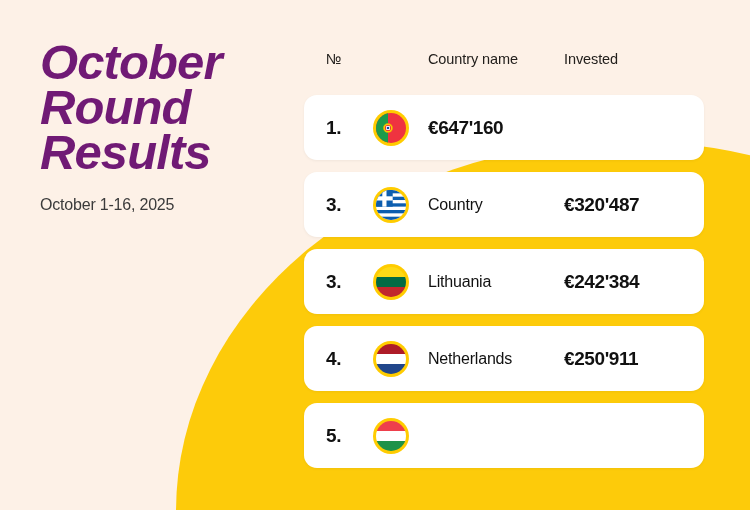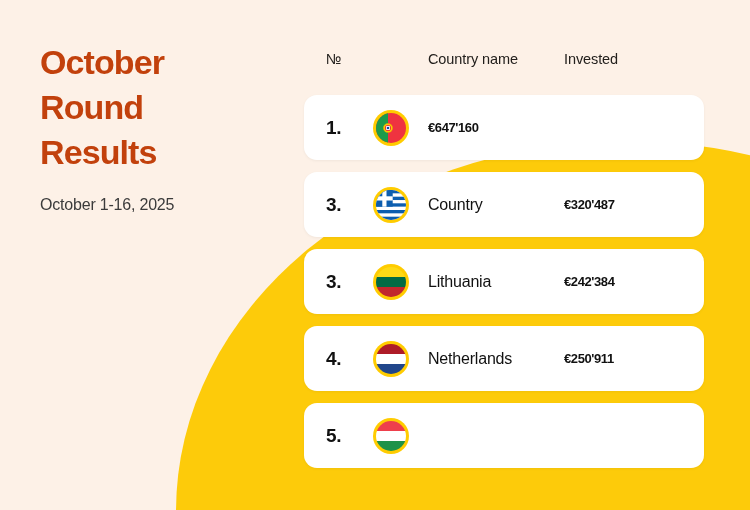--- a/index.html
+++ b/index.html
@@ -35,27 +35,28 @@
 
   
   #title-block {
     position: absolute;
     left: 40px;
     top: 40px;
     width: 245px;
     z-index: 3;
   }
   #page-title {
-    font-size: 34px;
+    font-size: 49px;
     line-height: 45px;
     font-weight: bold;
-    color: #c2410c;
+    color: #701a75;
     letter-spacing: -0.9px;
     margin: 0;
     white-space: pre-line;
+    font-style: italic;
   }
   #page-subtitle {
     margin-top: 20px;
     font-size: 16px;
     line-height: 20px;
     color: #3B3B3B;
     letter-spacing: -0.2px;
   }
 
   
@@ -113,21 +114,21 @@
   }
   .cell-name {
     flex: 1 1 auto;
     font-size: 16px;
     color: #111111;
     letter-spacing: -0.2px;
   }
   .cell-amount {
     width: 118px;
     flex: none;
-    font-size: 13px;
+    font-size: 19px;
     font-weight: bold;
     color: #111111;
     letter-spacing: -0.4px;
   }
 
   .flag-icon {
     width: 38px;
     height: 38px;
     display: block;
   }

